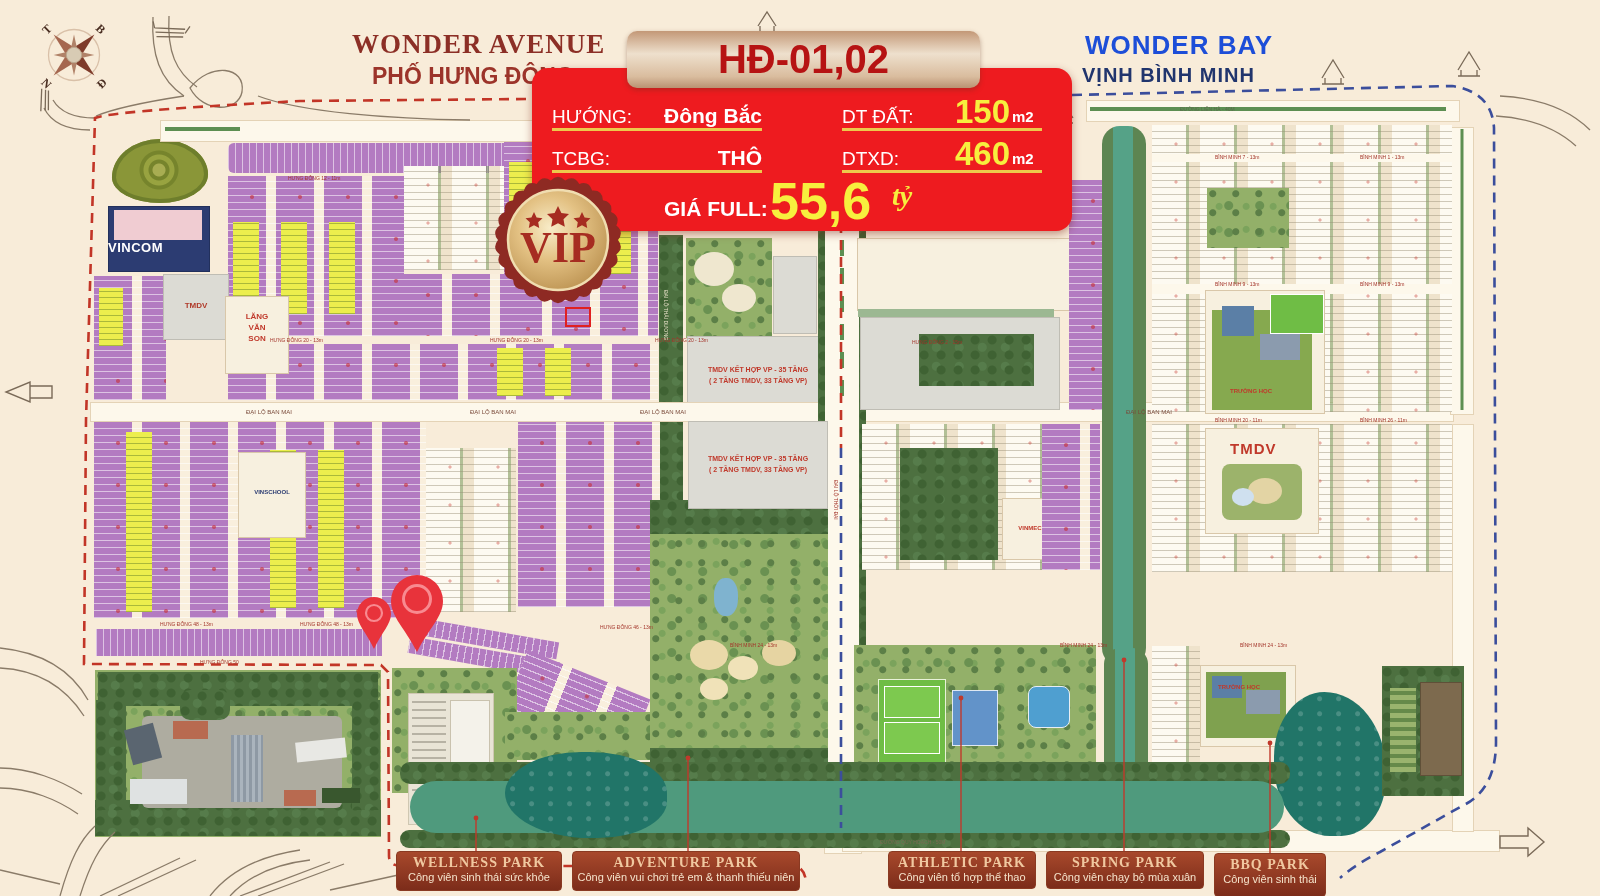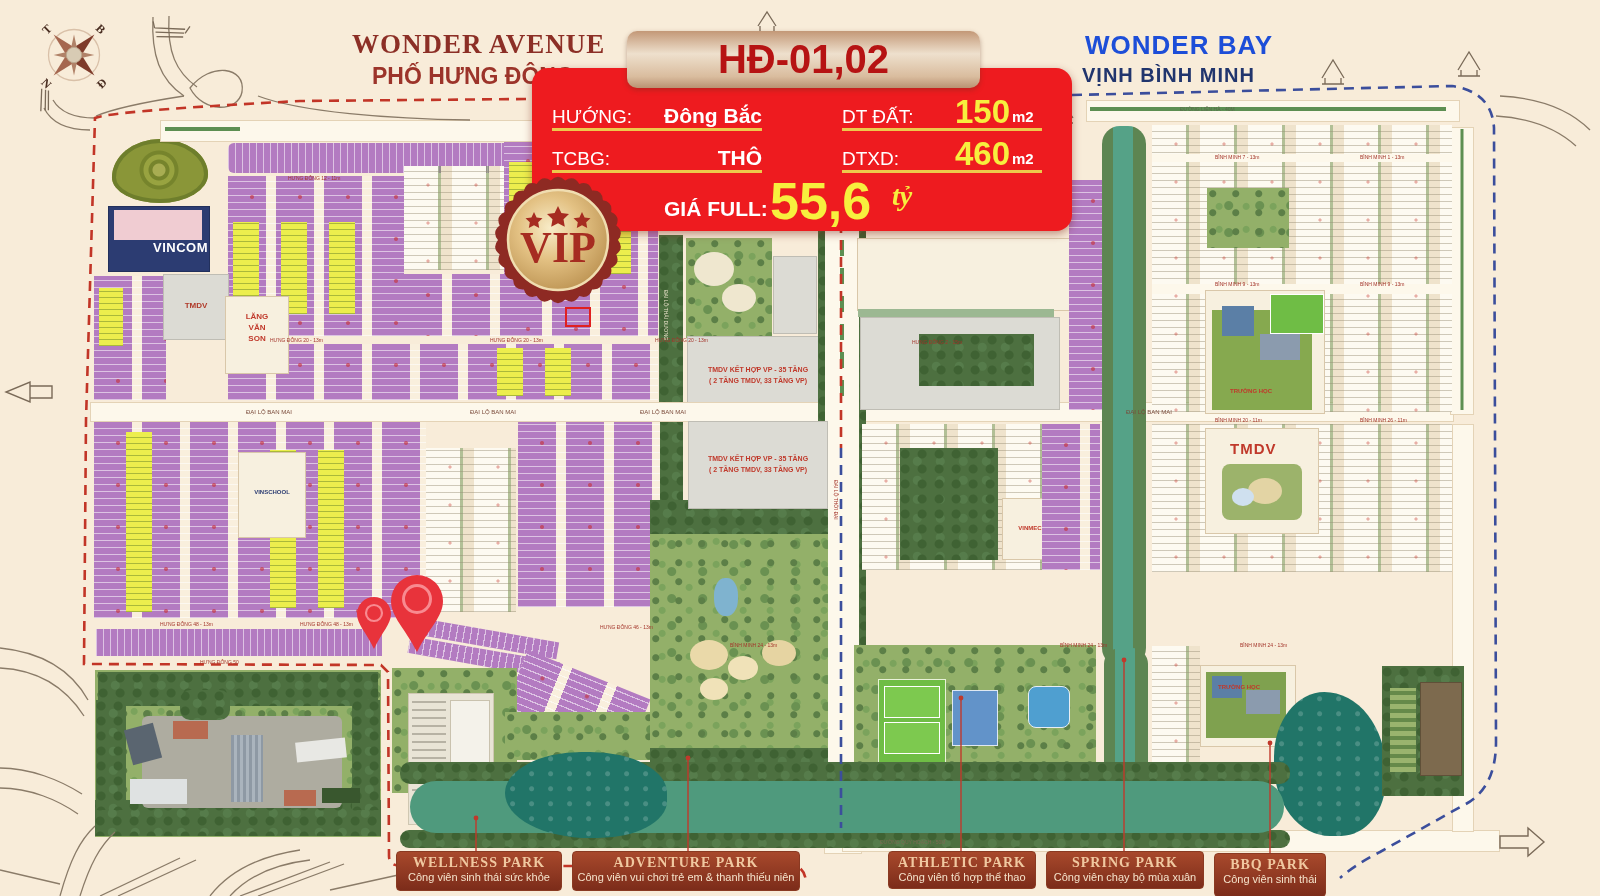--- a/index.html
+++ b/index.html
@@ -44,21 +44,21 @@
       <div style="font-size:8px;color:#b03a2a;font-weight:bold;text-align:center;margin-top:26px">TMDV</div>
     </div>
 <div class="b cream" style="left:225px;top:296px;width:62px;height:76px">
       <div style="font-size:8px;color:#c0392b;font-weight:bold;text-align:center;margin-top:14px;line-height:1.4">LĂNG<br>VĂN<br>SON</div>
     </div>
 
 <div class="b" style="left:112px;top:139px;width:96px;height:64px;background:#8a9638;border-radius:50% 50% 50% 50%/60% 55% 45% 40%;box-shadow:inset 0 0 0 4px #6e7e2c"></div>
 <div class="b" style="left:128px;top:148px;width:62px;height:44px;background:radial-gradient(circle,#a8ad52 0 6px,#76842c 7px 10px,#98a340 11px 15px,#76842c 16px 19px,#8a9638 20px);border-radius:50%"></div>
 <div class="b" style="left:108px;top:206px;width:100px;height:64px;background:#2c3c72;border:1px solid #22305c"></div>
 <div class="b" style="left:114px;top:210px;width:88px;height:30px;background:#f0ccd2"></div>
-<div class="b" style="left:108px;top:240px;width:100px;height:22px;color:#fff;font-weight:bold;font-size:13px;text-align:right;letter-spacing:.5px">VINCOM</div>
+<div class="b" style="left:108px;top:240px;width:100px;height:22px;color:#fff;font-weight:bold;font-size:13px;text-align:left;letter-spacing:.5px">VINCOM</div>
 
 <div class="b forest" style="left:659px;top:235px;width:24px;height:470px"></div>
 <div class="b park" style="left:686px;top:238px;width:86px;height:100px"></div>
 <div class="b" style="left:694px;top:252px;width:40px;height:34px;background:#efe7cf;border-radius:50%"></div>
 <div class="b" style="left:722px;top:284px;width:34px;height:28px;background:#efe7cf;border-radius:50%"></div>
 <div class="b gray" style="left:773px;top:256px;width:42px;height:76px"></div>
 <div class="b gray" style="left:687px;top:336px;width:140px;height:76px">
       <div style="font-size:7px;color:#c0392b;font-weight:bold;text-align:center;margin-top:28px;line-height:1.5">TMDV KẾT HỢP VP - 35 TẦNG<br>( 2 TẦNG TMDV, 33 TẦNG VP)</div>
     </div>
 

